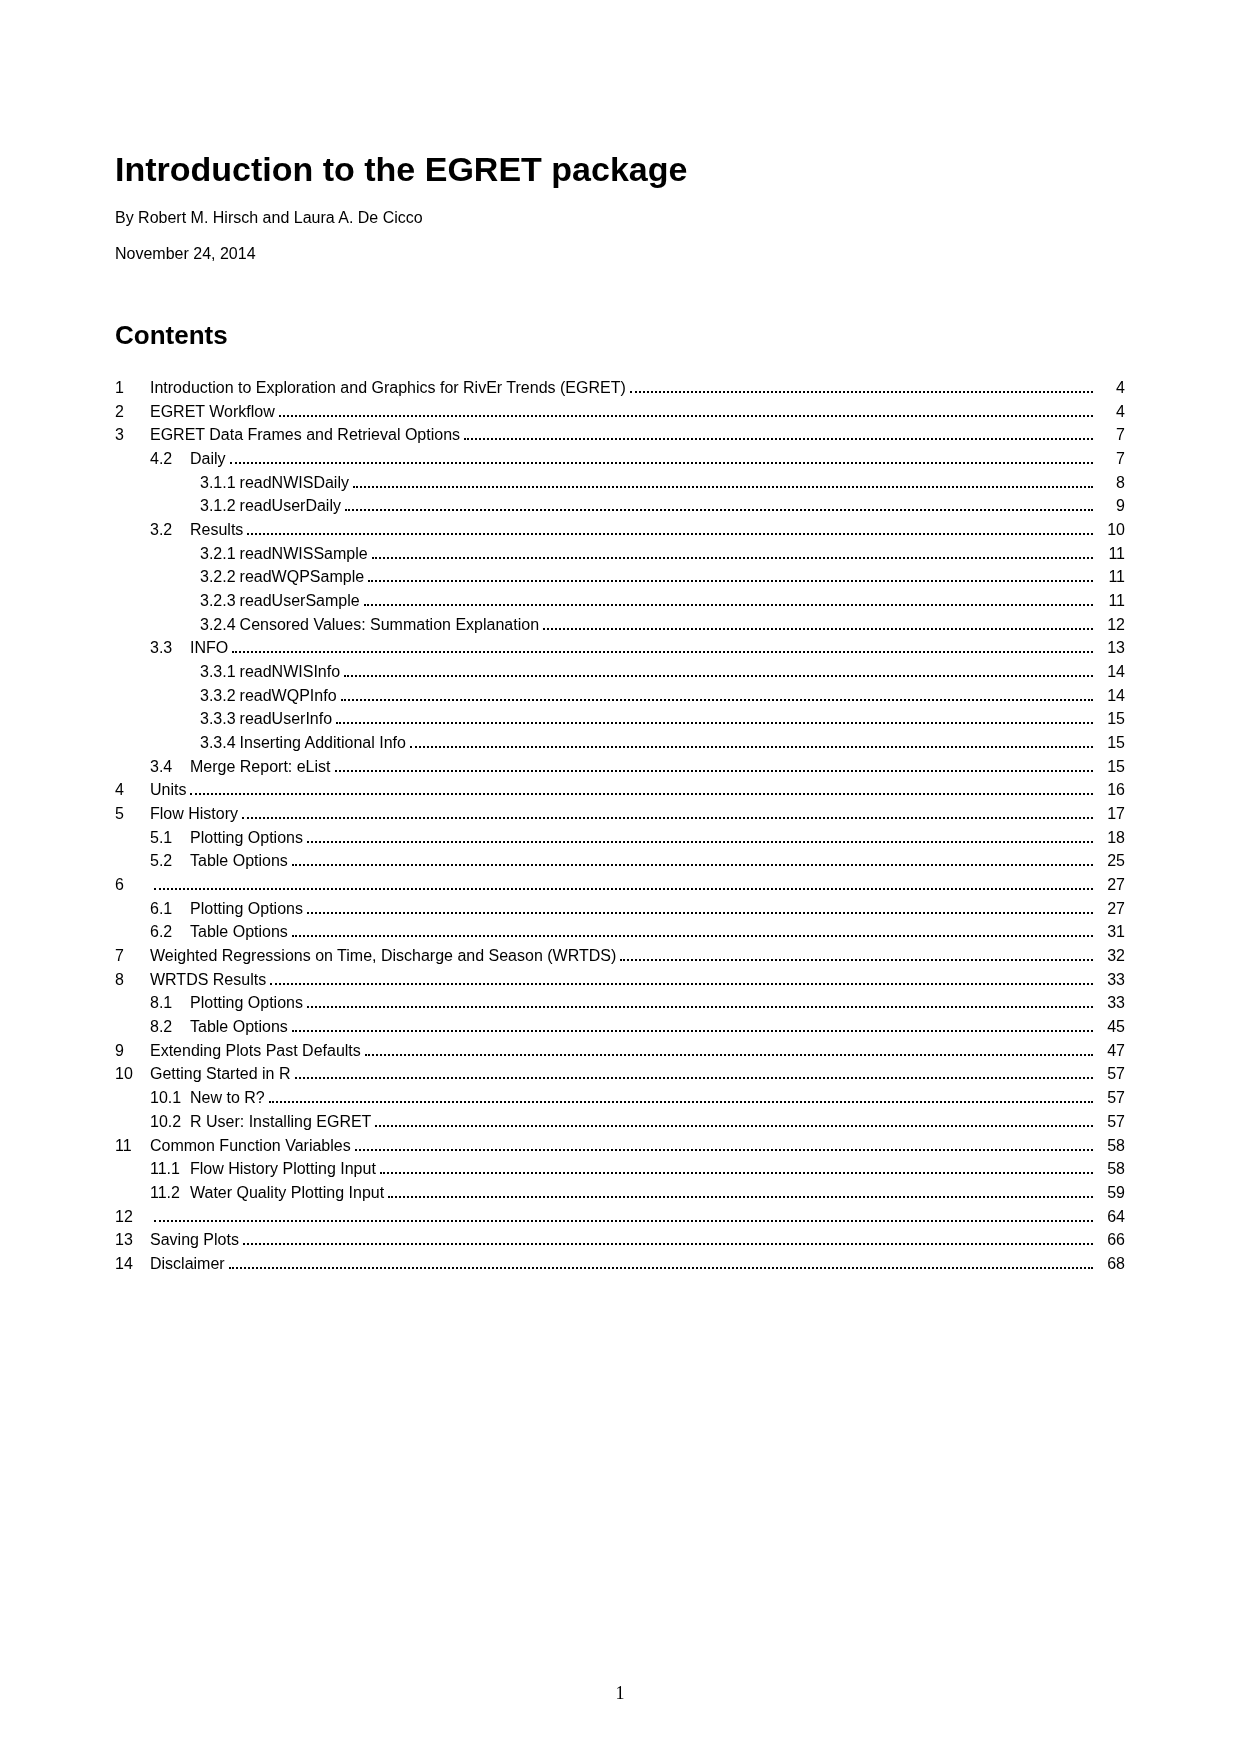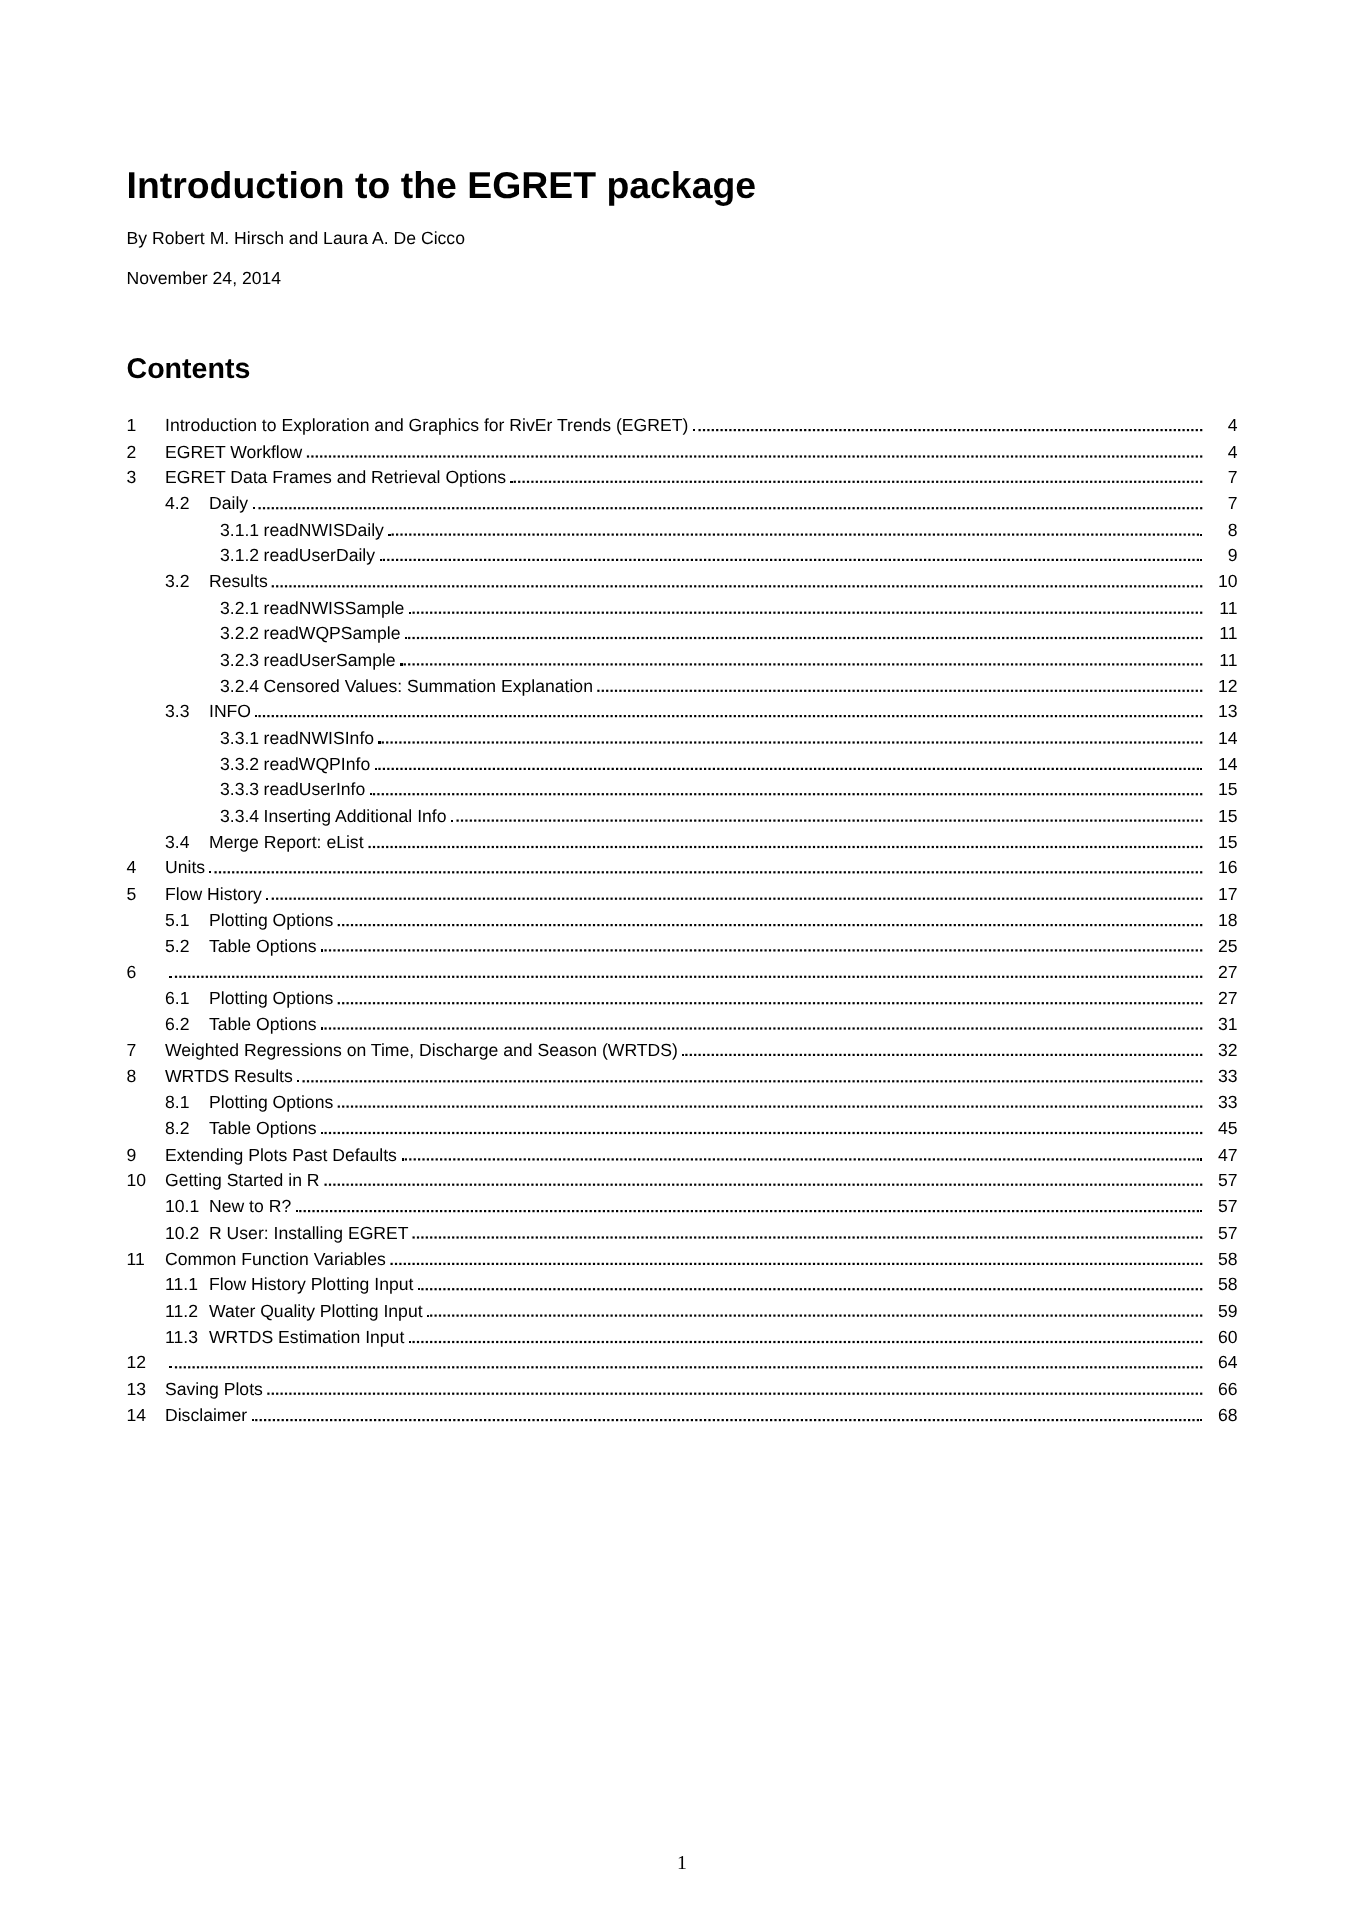--- a/index.html
+++ b/index.html
@@ -335,27 +335,20 @@
       <span class="toc-page">58</span>
     </div>
     <div class="toc-row">
       <span class="toc-indent-1"></span>
       <span class="toc-secnum">11.2</span>
       <span class="toc-label">Water Quality Plotting Input</span>
       <span class="toc-leader"></span>
       <span class="toc-page">59</span>
     </div>
     <div class="toc-row">
-      <span class="toc-indent-1"></span>
-      <span class="toc-secnum">11.3</span>
-      <span class="toc-label">WRTDS Estimation Input</span>
-      <span class="toc-leader"></span>
-      <span class="toc-page">60</span>
-    </div>
-    <div class="toc-row">
       <span class="toc-chapnum">12</span>
       <span class="toc-leader"></span>
       <span class="toc-page">64</span>
     </div>
     <div class="toc-row">
       <span class="toc-chapnum">13</span>
       <span class="toc-label">Saving Plots</span>
       <span class="toc-leader"></span>
       <span class="toc-page">66</span>
     </div>

